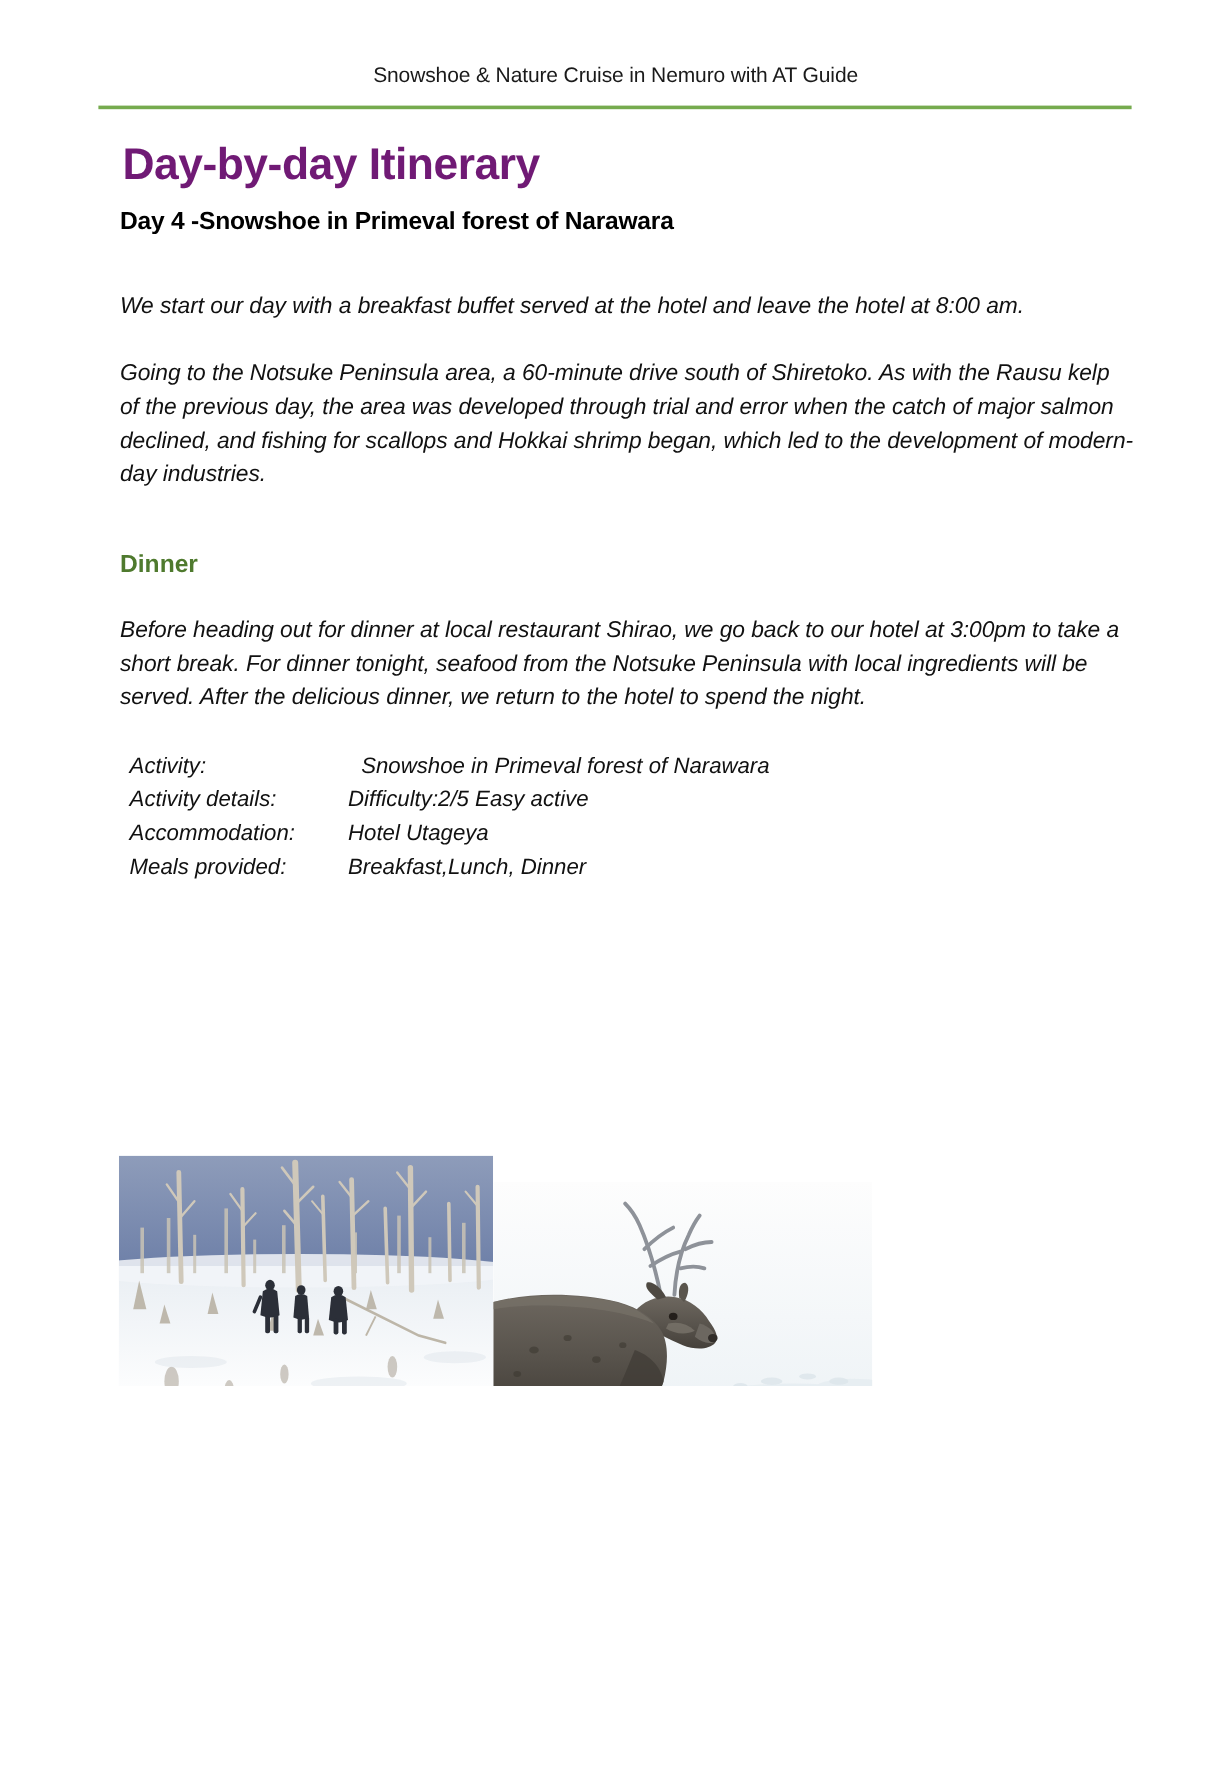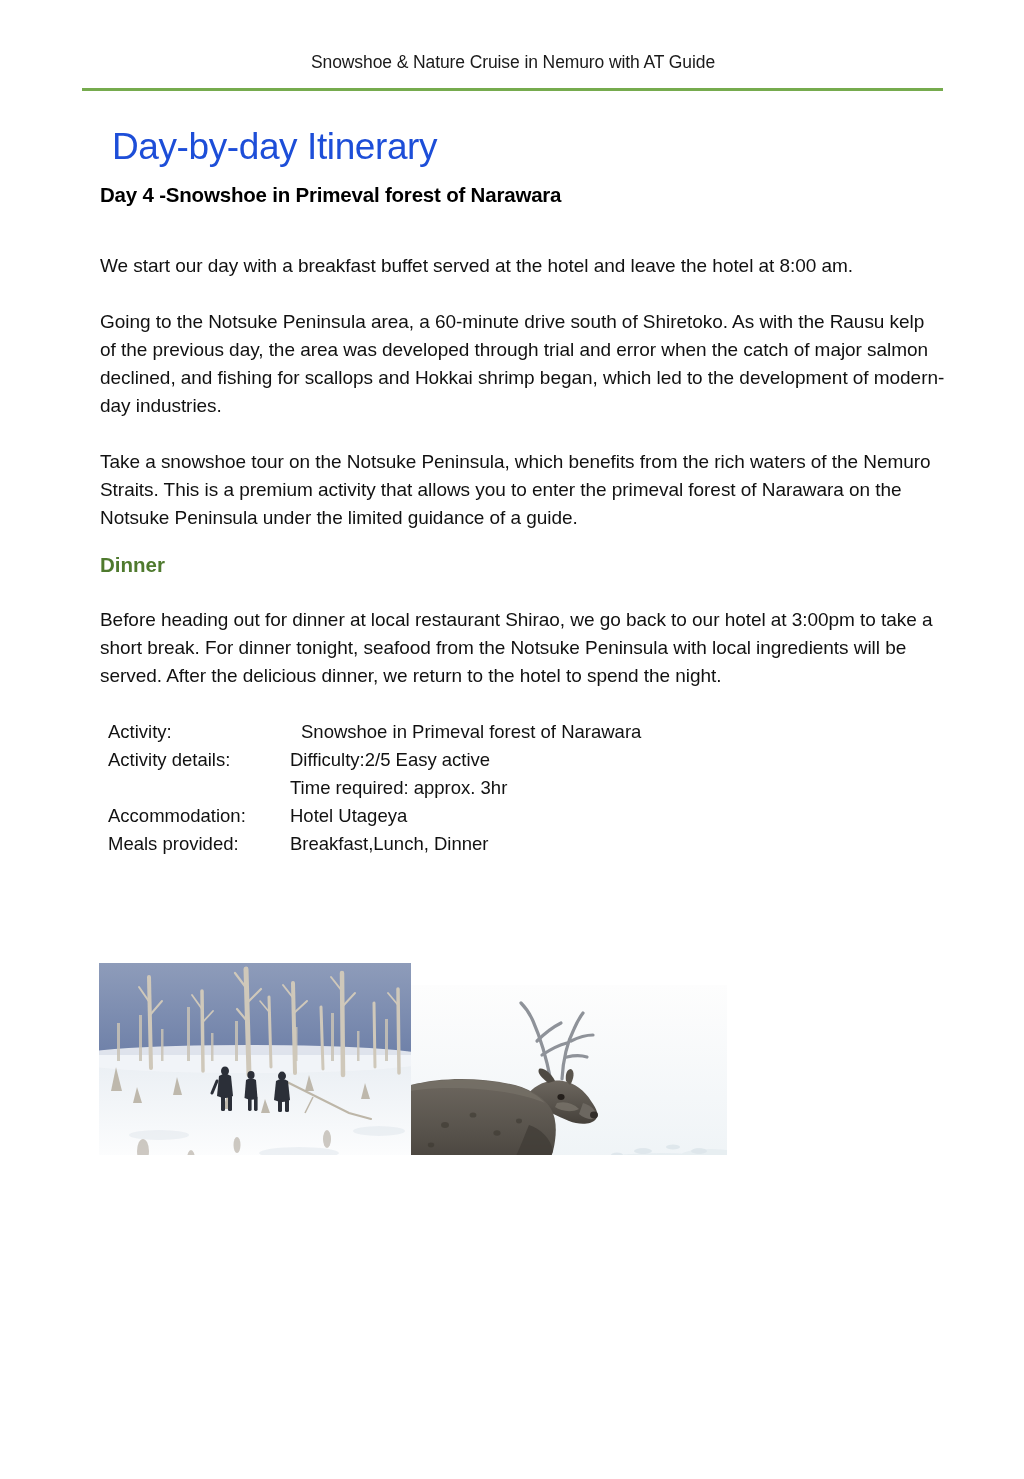--- a/index.html
+++ b/index.html
@@ -44,43 +44,44 @@
 
   
   .content {
     position: absolute;
     left: 100px;
     top: 112px;
     width: 845px;
   }
 
   h1.doc-title {
-    margin: 12px;
-    font-weight: 400;
+    margin: 2px;
+    font-weight: 700;
     font-size: 37px;
     line-height: 46px;
     letter-spacing: -0.4px;
-    color: #1d4ed8;
+    color: #701a75;
   }
 
   h2.doc-subtitle {
     margin: 12px 0 16px 0;
     font-weight: bold;
     font-size: 20.5px;
     line-height: 26px;
     letter-spacing: -0.2px;
     color: #000000;
   }
 
   p.para {
     margin: 0;
     font-size: 19px;
     line-height: 28px;
     color: #111111;
     letter-spacing: -0.05px;
+    font-style: italic;
   }
   .gap-28 { height: 28px; }
   .gap-20 { height: 20px; }
 
   h3.dinner {
     margin: 0;
     font-weight: bold;
     font-size: 20.5px;
     line-height: 26px;
     color: #4f7a2e;
@@ -89,20 +90,21 @@
   
   .details {
     margin-left: 8px;
     font-family: "Liberation Sans", sans-serif;
     font-size: 18.5px;
     line-height: 28px;
     color: #111111;
   }
   .details .row {
     display: flex;
+    font-style: italic;
   }
   .details .label {
     width: 182px;
     flex: 0 0 182px;
     white-space: pre;
   }
   .details .value {
     white-space: pre;
   }
   .details .value.indent {
@@ -155,42 +157,37 @@
 
     <h2 class="doc-subtitle">Day 4 -Snowshoe in Primeval forest of Narawara</h2>
 
     <div class="gap-28"></div>
     <p class="para">We start our day with a breakfast buffet served at the hotel and leave the hotel at 8:00 am.</p>
 
     <div class="gap-28"></div>
     <p class="para">Going to the Notsuke Peninsula area, a 60-minute drive south of Shiretoko. As with the Rausu kelp of the previous day, the area was developed through trial and error when the catch of major salmon declined, and fishing for scallops and Hokkai shrimp began, which led to the development of modern-day industries.</p>
 
     <div class="gap-28"></div>
-    <p class="para">Take a snowshoe tour on the Notsuke Peninsula, which benefits from the rich waters of the Nemuro Straits. This is a premium activity that allows you to enter the primeval forest of Narawara on the Notsuke Peninsula under the limited guidance of a guide.</p>
 
     <div class="gap-20"></div>
     <h3 class="dinner">Dinner</h3>
 
     <div class="gap-28"></div>
     <p class="para">Before heading out for dinner at local restaurant Shirao, we go back to our hotel at 3:00pm to take a short break. For dinner tonight, seafood from the Notsuke Peninsula  with local ingredients will be served. After the delicious dinner, we return to the hotel to spend the night.</p>
 
     <div class="gap-28"></div>
 
     <div class="details">
       <div class="row">
         <span class="label">Activity:</span>
         <span class="value indent">Snowshoe in Primeval forest of Narawara</span>
       </div>
       <div class="row">
         <span class="label">Activity details:</span>
         <span class="value">Difficulty:2/5 Easy active</span>
-      </div>
-      <div class="row">
-        <span class="label"></span>
-        <span class="value">Time required: approx. 3hr</span>
       </div>
       <div class="row">
         <span class="label">Accommodation:</span>
         <span class="value">Hotel Utageya</span>
       </div>
       <div class="row">
         <span class="label">Meals provided:</span>
         <span class="value">Breakfast,Lunch, Dinner</span>
       </div>
     </div>

